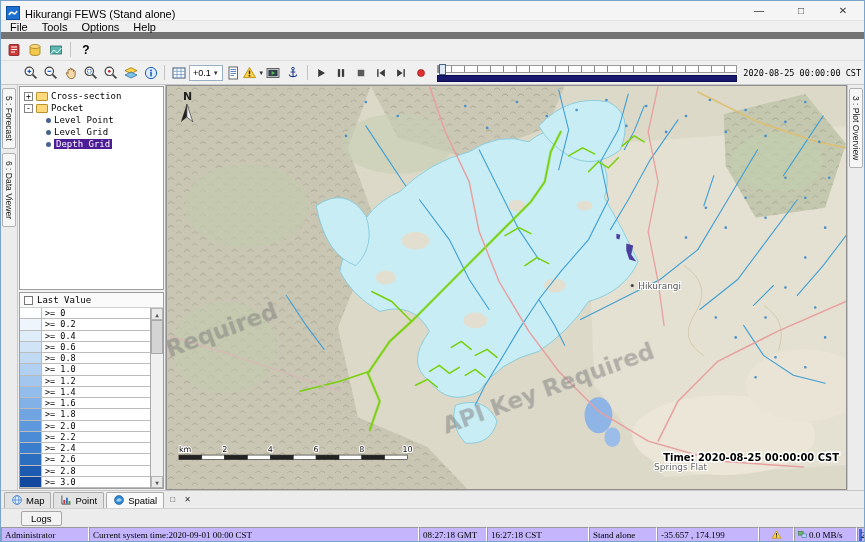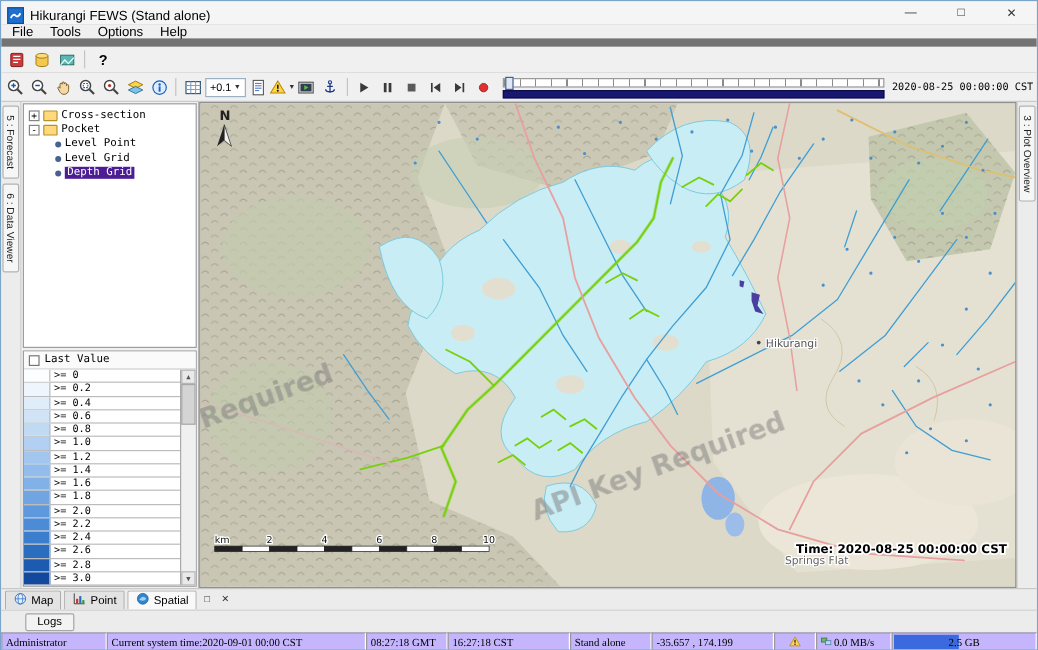--- a/index.html
+++ b/index.html
@@ -11,21 +11,21 @@
 .app-icon svg{display:block}
 .title-text{font-size:11px;white-space:nowrap}
 .win-controls{margin-left:auto;display:flex;height:100%}
 .win-btn{width:42px;display:flex;align-items:center;justify-content:center;font-size:10px;color:#333}
 
 .menubar{position:absolute;top:20px;left:0;right:0;height:18px;background:#f0f0f0;display:flex;align-items:center;padding-left:2px;border-bottom:7px solid #737373}
 .menu-item{padding:0 7px;font-size:11px}
 
 .toolbar{position:absolute;left:0;right:0;display:flex;align-items:center;background:#f0f0f0}
 .toolbar1{top:38px;height:22px;border-bottom:1px solid #ddd;padding-left:3px;gap:2px}
-.toolbar2{top:60px;height:24px;border-bottom:1px solid #c9c9c9;padding-left:2px;gap:1px}
+.toolbar2{top:60px;height:24px;border-bottom:1px solid #c9c9c9;padding-left:20px;gap:1px}
 .tbtn{width:19px;height:20px;display:flex;align-items:center;justify-content:center;border:1px solid transparent;background:transparent}
 .tbtn svg{display:block}
 .sep{width:1px;height:15px;background:#c4c4c4;margin:0 3px}
 .help-btn{width:20px;font-weight:bold;font-size:12px;text-align:center}
 .interval{display:flex;align-items:center;gap:2px;border:1px solid #9ab0c4;background:#fff;height:16px;padding:0 3px;font-size:9px}
 .caret{font-size:6px;color:#333}
 .dd-caret{font-size:6px;color:#333;margin-left:1px}
 .timeline{flex:1;height:18px;margin:0 5px;position:relative;min-width:180px}
 .tl-ruler{position:absolute;top:1px;left:0;right:0;height:8px;border:1px solid #9a9a9a;background:repeating-linear-gradient(90deg,#8a8a8a 0 1px,#fff 1px 13px)}
 .tl-thumb{position:absolute;top:0;left:2px;width:7px;height:11px;background:#dfe8f6;border:1px solid #44618a}
@@ -567,21 +567,21 @@
     <span class="dock-btn">□</span>
     <span class="dock-btn">✕</span>
   </div>
 
   <div class="logs-row">
     <span class="logs-btn">Logs</span>
   </div>
 
   <div class="statusbar">
     <span class="scell" style="width:88px">Administrator</span>
-    <span class="scell" style="width:216px">Current system time:2020-09-01 00:00 CST</span>
+    <span class="scell" style="width:330px">Current system time:2020-09-01 00:00 CST</span>
     <span class="scell" style="width:68px">08:27:18 GMT</span>
     <span class="scell" style="width:102px">16:27:18 CST</span>
     <span class="scell" style="width:68px">Stand alone</span>
     <span class="scell" style="width:102px">-35.657 , 174.199</span>
     <span class="scell" style="width:35px;justify-content:center">
       <span><svg width="11" height="11" viewBox="0 0 16 16">
             <path d="M8,2.6 L14.4,13.4 H1.6 Z" fill="#ffd24a" stroke="#b58a00" stroke-width=".9"></path>
             <rect x="7.3" y="6" width="1.4" height="3.6" fill="#1a1a1a"></rect>
             <circle cx="8" cy="11.4" r=".9" fill="#1a1a1a"></circle>
           </svg></span>

